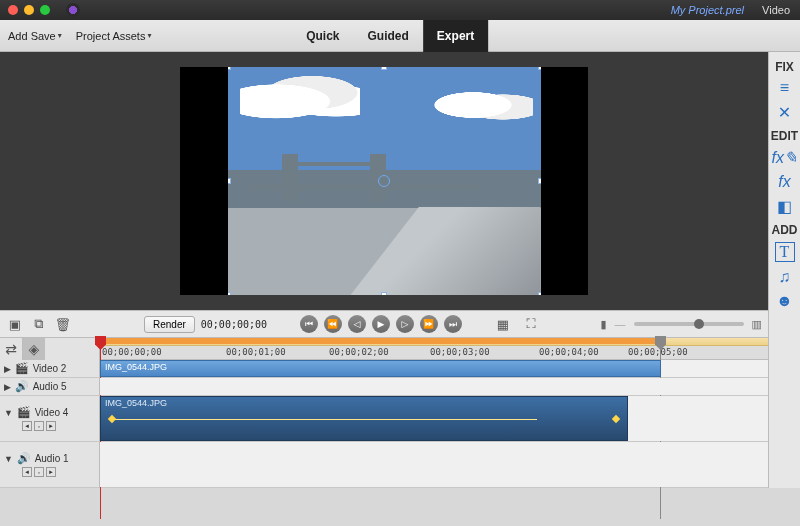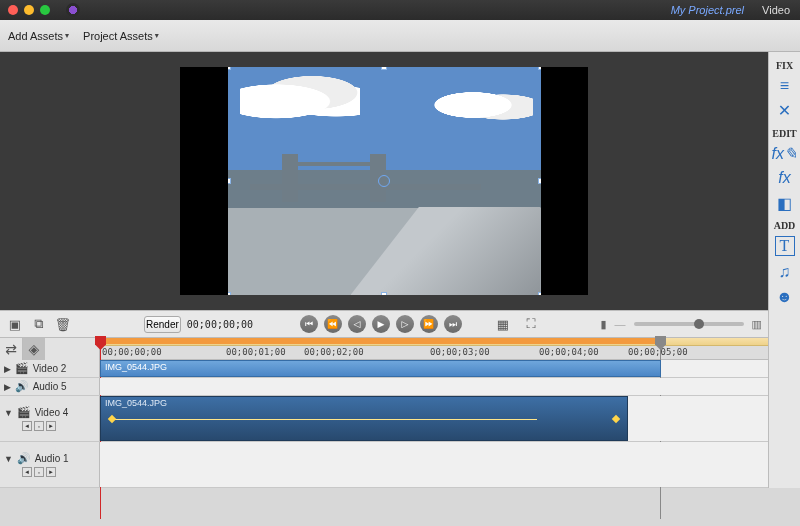--- a/index.html
+++ b/index.html
@@ -35,26 +35,26 @@
   .span { position:absolute; top:30px; left:0; right:0; height:6px; background:#6f7d87; }
   .walkway { position:absolute; top:8px; left:40px; width:88px; height:4px; background:#6f7d87; }
   .pavement { position:absolute; right:0; bottom:0; width:190px; height:88px; background:linear-gradient(135deg,#c3c8cc 40%,#8f959a 100%); clip-path: polygon(36% 0,100% 0,100% 100%,0 100%); }
   .handle { position:absolute; width:6px; height:6px; background:#fff; border:1px solid #89b3e6; }
   .h-tl{top:-3px;left:-3px;} .h-tr{top:-3px;right:-3px;} .h-bl{bottom:-3px;left:-3px;} .h-br{bottom:-3px;right:-3px;}
   .h-t{top:-3px;left:calc(50% - 3px);} .h-b{bottom:-3px;left:calc(50% - 3px);}
   .h-l{left:-3px;top:calc(50% - 3px);} .h-r{right:-3px;top:calc(50% - 3px);}
   .center-marker{position:absolute;left:calc(50% - 6px);top:calc(50% - 6px);width:12px;height:12px;border:1px solid #6fa8f2;border-radius:50%;}
 
   .rpanel { width: 32px; background: #e7e7e7; border-left: 1px solid #bcbcbc; display:flex; flex-direction:column; align-items:center; padding-top:4px; font-size:9px; color:#333; }
-  .rpanel .lbl { margin:4px 0 2px; font-weight:600; font-size:10px;font-family:Liberation Serif, serif; }
+  .rpanel .lbl { margin:4px 0 2px; font-weight:600; font-size:12px; }
   .ricon { width:24px; height:24px; margin:3px 0; display:flex; align-items:center; justify-content:center; color:#2b6fbf; font-size:16px; }
 
   .controls { height: 28px; background: #e8e8e8; border-top:1px solid #bcbcbc; border-bottom:1px solid #bcbcbc; display:flex; align-items:center; padding:0 6px; gap:6px; position:relative; }
   .controls .ib { width:18px; height:18px; display:flex; align-items:center; justify-content:center; font-size:13px; color:#555; }
-  .render-btn { padding:2px 1px; border:1px solid #aaa; border-radius:3px; background:linear-gradient(#fafafa,#e6e6e6); font-size:10px; }
+  .render-btn { padding:2px 8px; border:1px solid #aaa; border-radius:3px; background:linear-gradient(#fafafa,#e6e6e6); font-size:10px; }
   .timecode { font-family: ui-monospace,Menlo,monospace; font-size:10px; letter-spacing:0; }
   .play-cluster { position:absolute; left:300px; display:flex; gap:6px; }
   .circ { width:18px; height:18px; border-radius:50%; background:linear-gradient(#8a8a8a,#6a6a6a); display:flex; align-items:center; justify-content:center; color:#fff; font-size:9px; }
   .controls .right { position:absolute; right:6px; display:flex; align-items:center; gap:8px; color:#666; }
   .zoom-track { width:110px; height:4px; background:#bbb; border-radius:2px; position:relative; }
   .zoom-thumb { position:absolute; top:-3px; left:60px; width:10px; height:10px; background:#6a6a6a; border-radius:50%; }
 
   .ruler-row { display:flex; height:22px; position:relative; }
   .tool-col { width:100px; display:flex; align-items:center; border-right:1px solid #bcbcbc; }
   .tool-col .t { width:22px; height:22px; display:flex; align-items:center; justify-content:center; font-size:14px; color:#555;}
@@ -93,27 +93,32 @@
     <div class="dot grn"></div>
   </div>
   <div class="logo"></div>
   <span class="proj">My Project.prel</span>
   <span class="save">Video</span>
 </div>
 
 <div class="toolbar">
   <div class="tb-left">
     <div class="menu">
-        <span>Add Assets</span>
+        <span>Add Save</span>
         <span class="caret">▾</span>
       </div>
     <div class="menu">
         <span>Project Assets</span>
         <span class="caret">▾</span>
       </div>
+  </div>
+  <div class="tb-center">
+    <button class="mode-btn">Quick</button>
+    <button class="mode-btn">Guided</button>
+    <button class="mode-btn active">Expert</button>
   </div>
 </div>
 
 <div class="workrow">
   <div class="preview">
     <div class="stage">
       <div class="photo">
         <div class="cloud1"></div>
           <div class="cloud2"></div>
         <div class="bridge">
@@ -187,21 +192,21 @@
     <div class="t">⇄</div>
     <div style="width:1px;height:22px;background:#bcbcbc"></div>
     <div class="t" style="background:#bfbfbf;">◈</div>
   </div>
   <div class="ruler-out">
     <div class="ruler-top">
       <div class="clip-o" style="width:84%"></div>
     </div>
     <span class="tick" style="left:2px">00;00;00;00</span>
     <span class="tick" style="left:126px">00;00;01;00</span>
-    <span class="tick" style="left:204px">00;00;02;00</span>
+    <span class="tick" style="left:229px">00;00;02;00</span>
     <span class="tick" style="left:330px">00;00;03;00</span>
     <span class="tick" style="left:439px">00;00;04;00</span>
     <span class="tick" style="left:528px">00;00;05;00</span>
     <div class="playhead" style="left:0px">
             <div class="head"></div>
           </div>
     <div class="playhead" style="left:560px;background:#888;">
             <div class="head" style="background:#888"></div>
           </div>
   </div>

